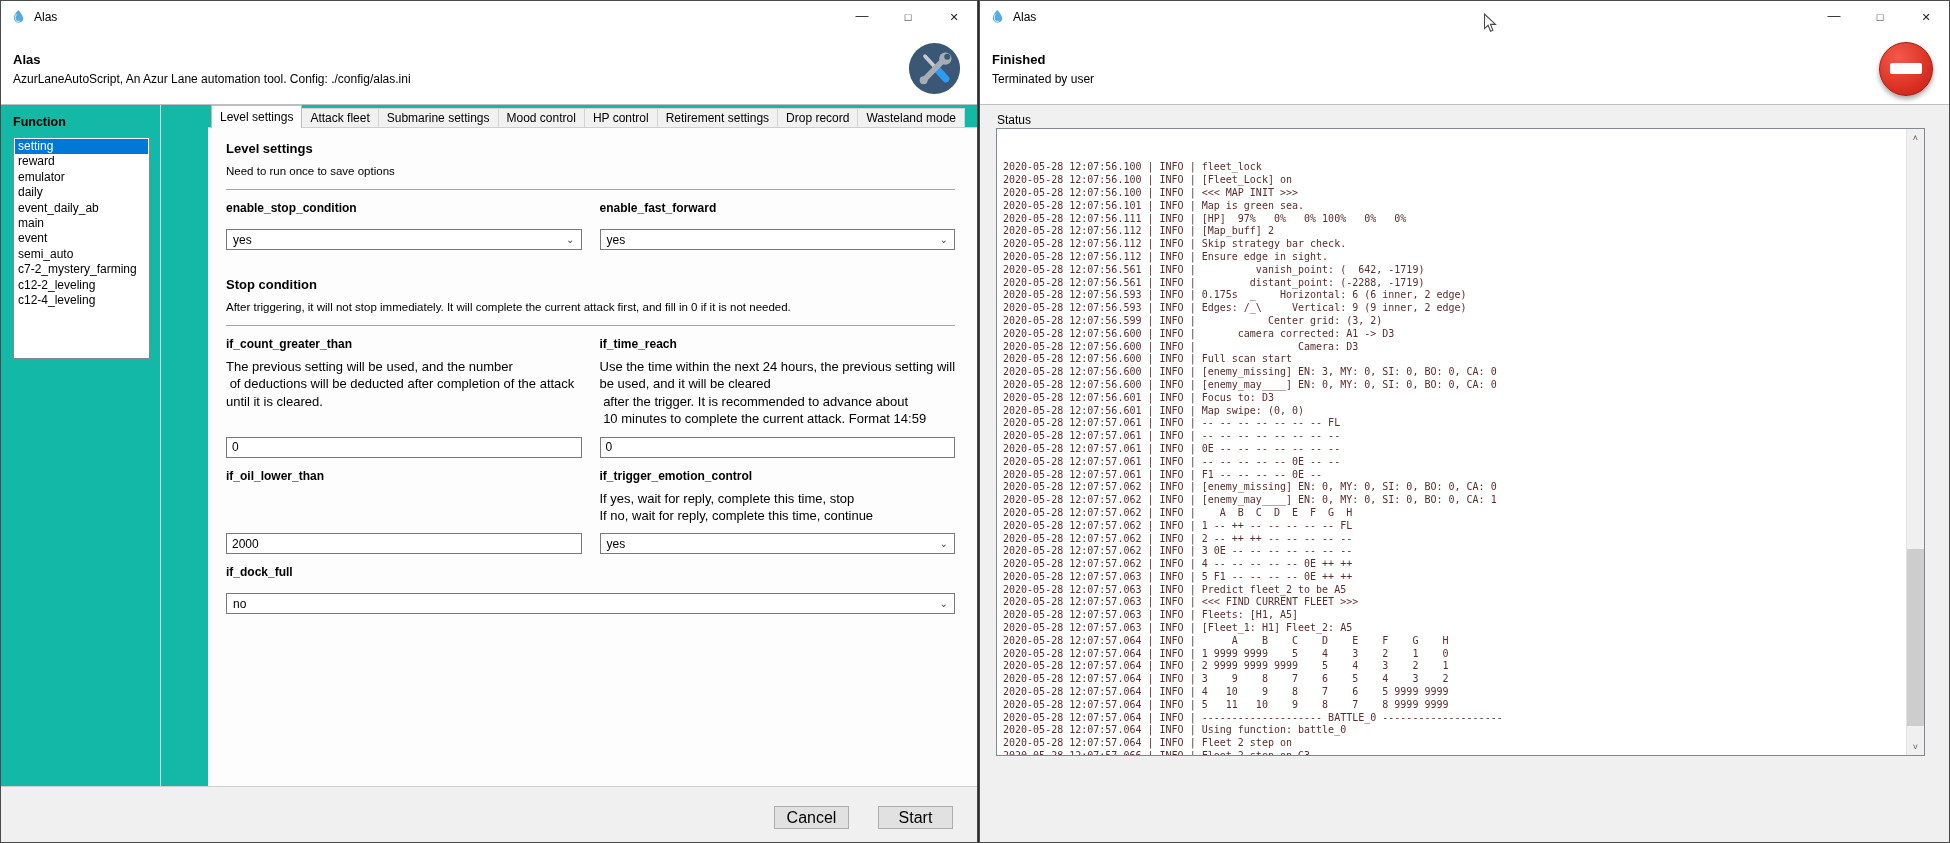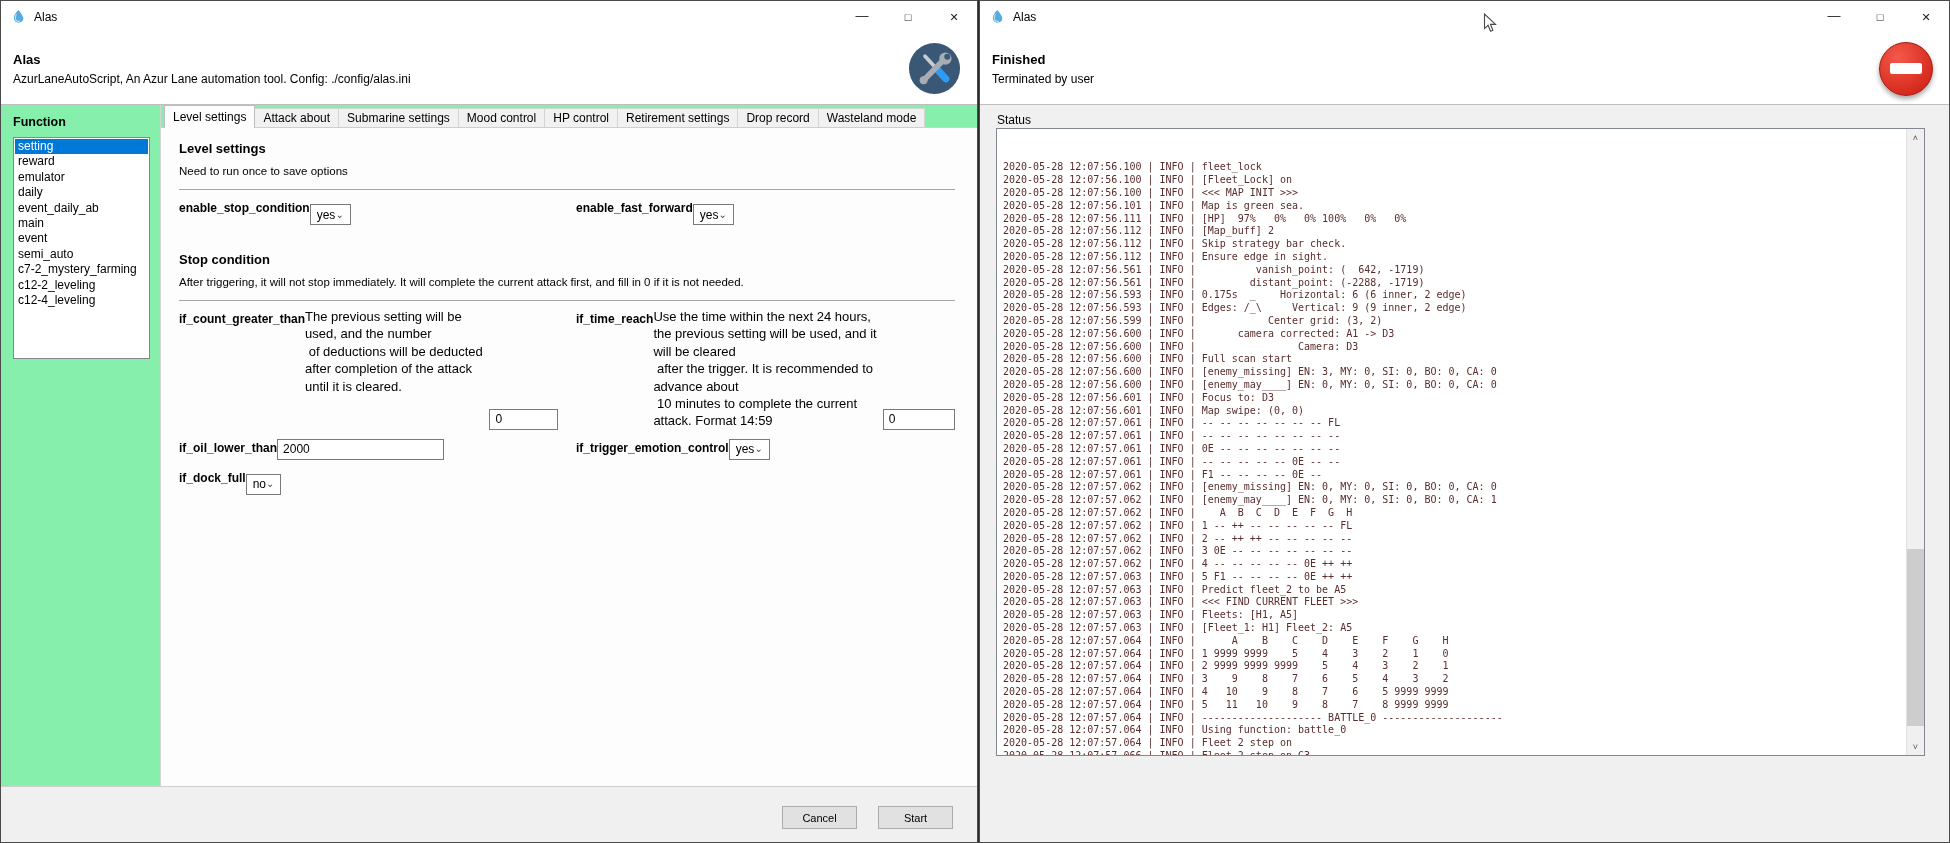--- a/index.html
+++ b/index.html
@@ -19,23 +19,23 @@
   
   .header{flex:0 0 71px;display:flex;align-items:center;padding:0 16px 0 12px;background:#fff;border-bottom:1px solid #bfbfbf;}
   .h-title{font-weight:bold;font-size:13px;}
   .h-sub{font-size:12px;margin-top:5px;}
   .h-icon{margin-left:auto;}
   .tools-circle{display:block;}
   .stop-icon{width:52px;height:52px;border-radius:50%;background:radial-gradient(circle at 35% 28%,#f3594a,#d92f22 65%,#bd2015);border:1px solid #a21c10;position:relative;box-shadow:0 3px 5px rgba(0,0,0,.35);}
   .stop-bar{position:absolute;left:20%;right:20%;top:40%;bottom:40%;background:#fff;border-radius:2px;}
 
   
-  .main{flex:1 1 auto;background:#86efac;position:relative;display:flex;overflow:hidden;}
+  .main{flex:1 1 auto;background:#14b8a6;position:relative;display:flex;overflow:hidden;gap:47px;}
   .footer{flex:0 0 56px;background:#f0f0f0;border-top:1px solid #cfcfcf;display:flex;justify-content:flex-end;align-items:flex-start;padding-top:19px;box-sizing:border-box;}
-  .btn{width:75px;height:23px;background:#e1e1e1;border:1px solid #adadad;font-size:11px;font-family:"Liberation Sans",sans-serif;display:flex;align-items:center;justify-content:center;box-sizing:border-box;}
+  .btn{width:75px;height:23px;background:#e1e1e1;border:1px solid #adadad;font-size:16px;font-family:"Liberation Sans",sans-serif;display:flex;align-items:center;justify-content:center;box-sizing:border-box;margin-left:8px;}
   .footer.left-f .btn{margin-right:21px;}
   .footer.left-f .btn:last-child{margin-right:24px;text-align:center;}
   .footer.right-f .btn{margin-right:16px;}
   .footer.right-f .btn:last-child{margin-right:7px;}
 
   
   .sidebar{flex:0 0 160px;border-right:1px solid #d5d5d5;padding:10px 10px 0 12px;box-sizing:border-box;}
   .func-label{font-weight:bold;font-size:12.5px;margin-bottom:8px;}
   .listbox{background:#fff;border:1px solid #828790;height:218px;padding:1px;overflow:hidden;}
   .list-item{font-size:12px;line-height:15.4px;padding:0 3px;white-space:nowrap;}
@@ -45,21 +45,21 @@
   .tabarea{flex:1 1 auto;display:flex;flex-direction:column;min-width:0;}
   .tabs{display:flex;align-items:flex-end;height:23px;border-bottom:1px solid #cfcfcf;padding-left:3px;box-sizing:border-box;}
   .tab{height:19px;box-sizing:border-box;font-size:12px;padding:2px 8px 0;background:#f1f1f1;border:1px solid #d4d4d4;border-bottom:none;margin-right:-1px;white-space:nowrap;}
   .tab.selected{height:23px;background:#fdfdfd;position:relative;margin-bottom:-1px;border-color:#bcbcbc;padding-top:4px;z-index:2;}
   .panel{flex:1 1 auto;background:#fdfdfd;padding:13px 22px 0 18px;box-sizing:border-box;overflow:hidden;}
   .sec-title{font-weight:bold;font-size:13px;}
   .sec-title.mt{margin-top:27px;}
   .sec-sub{font-size:11.5px;margin-top:9px;}
   .sec-hr{border:none;border-top:1px solid #a6a6a6;margin:12px 0 0;}
   .row{display:grid;grid-template-columns:1fr 1fr;column-gap:18px;}
-  .cell{display:flex;flex-direction:row;min-width:0;}
+  .cell{display:flex;flex-direction:column;min-width:0;}
   .cell.span2{grid-column:1 / -1;}
   .f-label{font-weight:bold;font-size:12px;margin-top:11px;}
   .help{font-size:13px;line-height:1.34;margin-top:7px;white-space:pre-wrap;}
   .ctrl{margin-top:14px;}
   .ctrl-bottom{margin-top:auto;padding-top:9px;}
   .tbox{width:100%;height:21px;border:1px solid #7a7a7a;background:#fff;font-size:12px;font-family:"Liberation Sans",sans-serif;padding:0 5px;box-sizing:border-box;}
   .combo{height:21px;border:1px solid #7a7a7a;background:#fff;display:flex;align-items:center;justify-content:space-between;padding:0 6px;font-size:12px;box-sizing:border-box;}
   .chev{font-size:10px;color:#444;line-height:1;}
 
   
@@ -137,21 +137,21 @@
             <div class="list-item">c7-2_mystery_farming</div>
             <div class="list-item">c12-2_leveling</div>
             <div class="list-item">c12-4_leveling</div>
           </div>
       </aside>
 
       <div class="tabarea">
         <div class="tabs">
 
         <div class="tab selected">Level settings</div>
-            <div class="tab">Attack about</div>
+            <div class="tab">Attack fleet</div>
             <div class="tab">Submarine settings</div>
             <div class="tab">Mood control</div>
             <div class="tab">HP control</div>
             <div class="tab">Retirement settings</div>
             <div class="tab">Drop record</div>
             <div class="tab">Wasteland mode</div>
           </div>
 
         <div class="panel">
           <div class="sec-title">Level settings</div>
@@ -195,20 +195,22 @@
             </div>
           </div>
 
           <div class="row">
             <div class="cell">
               <div class="f-label">if_oil_lower_than</div>
               <div class="ctrl-bottom"><input class="tbox" type="text" value="2000" style=""></div>
             </div>
             <div class="cell">
               <div class="f-label">if_trigger_emotion_control</div>
+              <div class="help">If yes, wait for reply, complete this time, stop
+If no, wait for reply, complete this time, continue</div>
               <div class="ctrl-bottom">
                 <div class="combo">
                   <span>yes</span>
                   <span class="chev">⌄</span>
                 </div>
               </div>
             </div>
           </div>
 
           <div class="row">

